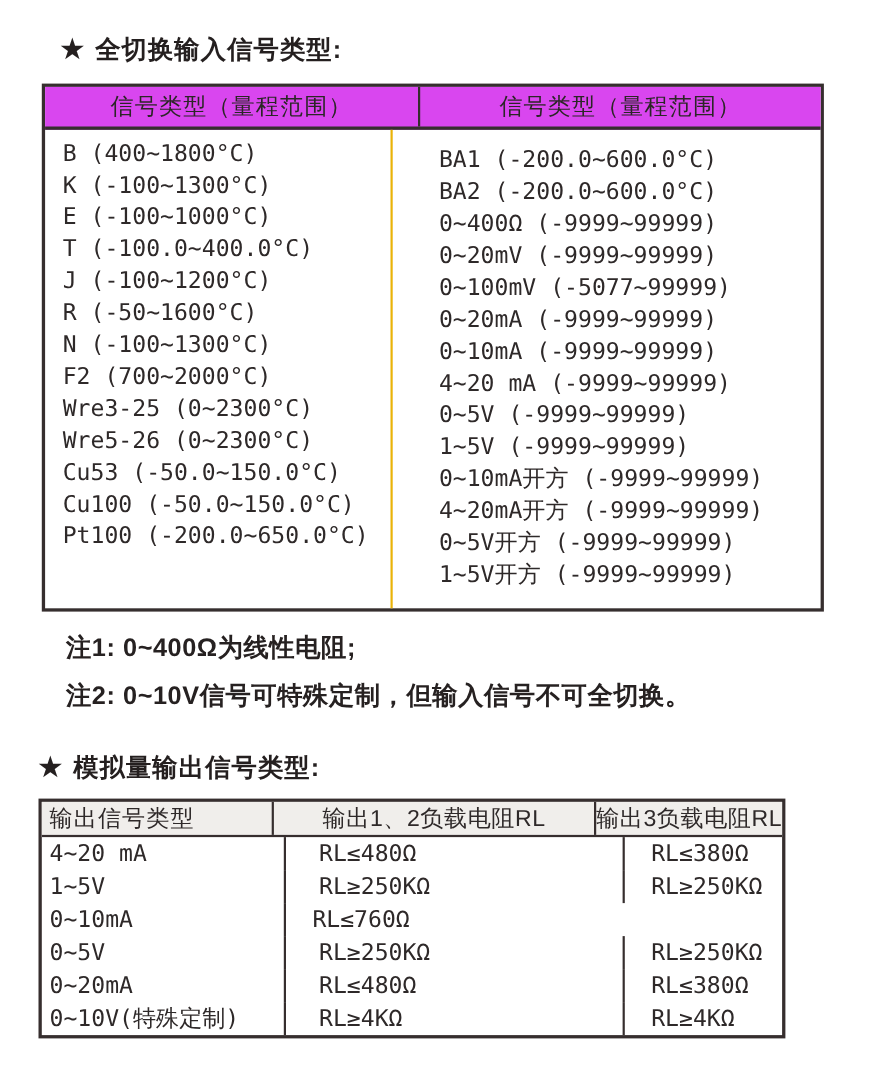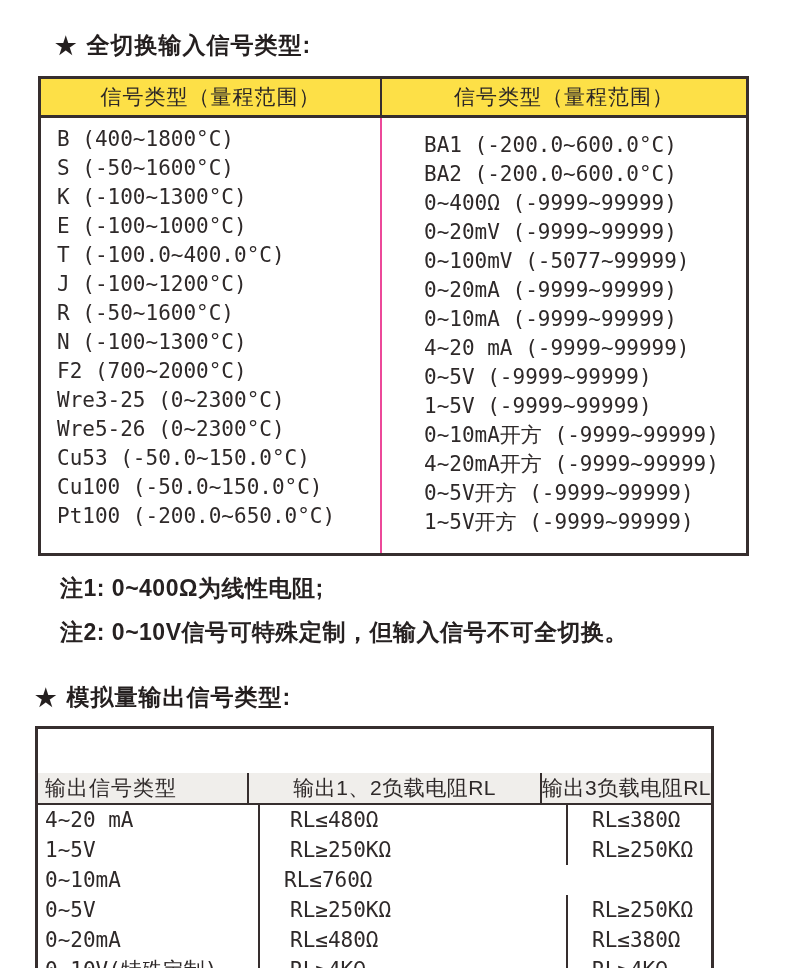--- a/index.html
+++ b/index.html
@@ -39,21 +39,21 @@
   .table1 {
     margin: 15px 0 0 38px;
     width: 711px;
     border: 3px solid #362e2e;
     box-sizing: border-box;
     background: #ffffff;
   }
   .t1-header {
     display: flex;
     height: 36px;
-    background: #fde047;
+    background: #d946ef;
     border-bottom: 3px solid #362e2e;
   }
   .t1-header .hcell {
     font-size: 21px;
     display: flex;
     align-items: center;
     justify-content: center;
     color: #2b2626;
     letter-spacing: 1px;
   }
@@ -65,22 +65,22 @@
   .t1-header .hcell:last-child { flex: 1; }
 
   .t1-body { display: flex; }
   .t1-col {
     box-sizing: border-box;
     font-size: 21px;
     line-height: 29px;
     white-space: nowrap;
   }
   .t1-col.left {
-    width: 341px;
-    border-right: 2px solid #ec4899;
+    width: 316px;
+    border-right: 2px solid #eab308;
     padding: 7px 16px 9px 16px;
   }
   .t1-col.right {
     flex: 1;
     padding: 13px 0 16px 42px;
   }
 
   
   .notes { margin: 17px 0 0 60px; }
   .note-line {
@@ -100,21 +100,20 @@
     background: #ffffff;
   }
   .t2-row {
     display: flex;
     height: 30px;
     align-items: center;
   }
   .t2-row.header {
     background: #f0eeeb;
     border-bottom: 2px solid #362e2e;
-    margin-top: 44px;
   }
   .t2-c1, .t2-c2, .t2-c3 {
     box-sizing: border-box;
     font-size: 21px;
     height: 100%;
     display: flex;
     align-items: center;
     white-space: nowrap;
   }
   .t2-c1 {
@@ -148,21 +147,20 @@
 </div>
 
 <div class="table1">
   <div class="t1-header">
     <div class="hcell">信号类型（量程范围）</div>
     <div class="hcell">信号类型（量程范围）</div>
   </div>
   <div class="t1-body">
     <div class="t1-col left sigfont">
       <div>B (400~1800°C)</div>
-      <div>S (-50~1600°C)</div>
       <div>K (-100~1300°C)</div>
       <div>E (-100~1000°C)</div>
       <div>T (-100.0~400.0°C)</div>
       <div>J (-100~1200°C)</div>
       <div>R (-50~1600°C)</div>
       <div>N (-100~1300°C)</div>
       <div>F2 (700~2000°C)</div>
       <div>Wre3-25 (0~2300°C)</div>
       <div>Wre5-26 (0~2300°C)</div>
       <div>Cu53 (-50.0~150.0°C)</div>

